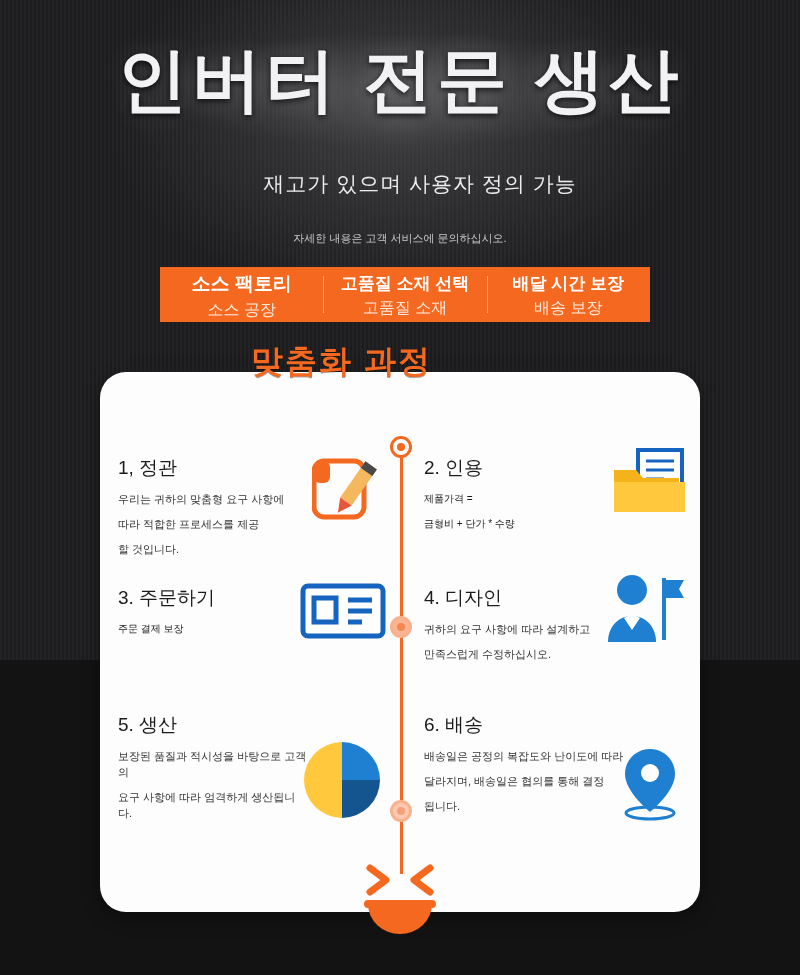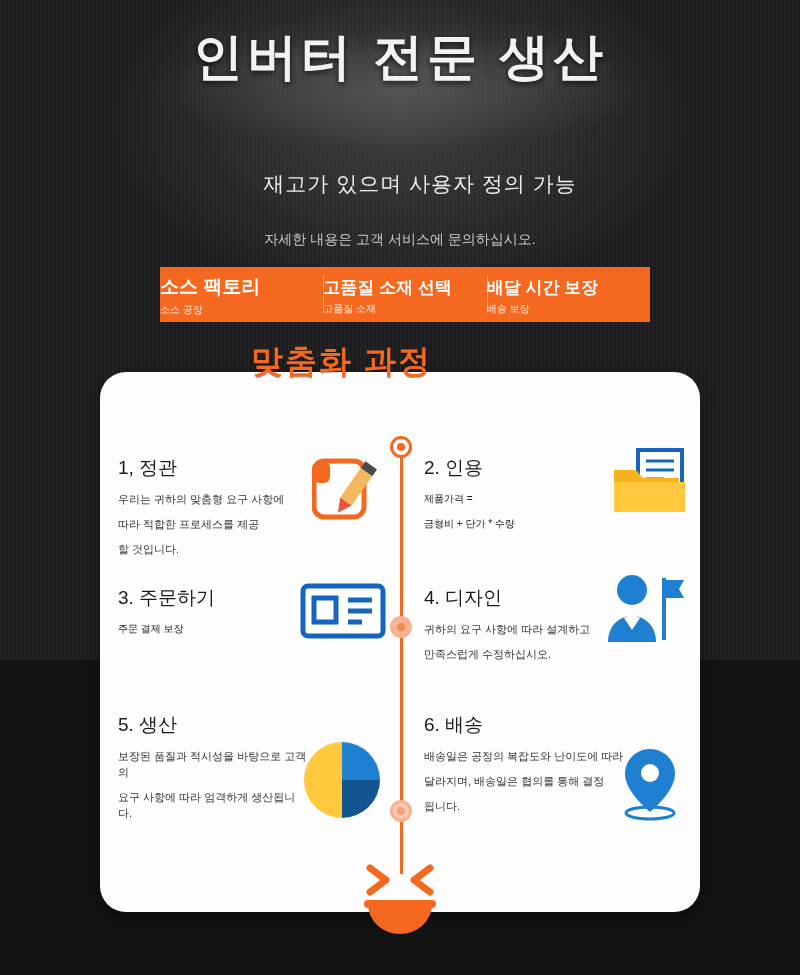--- a/index.html
+++ b/index.html
@@ -35,24 +35,24 @@
     top: 10px;
     width: 700px;
     height: 160px;
     background: radial-gradient(ellipse 350px 80px at 350px 80px, rgba(120,120,125,0.40) 0%, rgba(30,30,32,0) 72%);
     pointer-events: none;
   }
 
   .title {
     position: absolute;
     left: 0;
-    top: 24px;
+    top: 34px;
     width: 800px;
     text-align: center;
-    font-size: 50px;
+    font-size: 70px;
     font-weight: bold;
     letter-spacing: 4px;
     color: #f2f2f4;
     text-shadow: 0 2px 6px rgba(0,0,0,0.8), 0 0 26px rgba(255,255,255,0.18);
   }
   .subtitle {
     position: absolute;
     left: 0;
     top: 170px;
     width: 800px;
@@ -61,40 +61,40 @@
     letter-spacing: 1px;
     color: #ececee;
     padding-left: 20px;
   }
   .note {
     position: absolute;
     left: 0;
     top: 231px;
     width: 800px;
     text-align: center;
-    font-size: 14px;
+    font-size: 11px;
     color: #c8c8ca;
   }
 
   
   .feature-bar {
     position: absolute;
     left: 160px;
     top: 267px;
     width: 490px;
     height: 55px;
     background: #f4681f;
     display: flex;
   }
   .feature-cell {
     flex: 1;
     position: relative;
     display: flex;
     flex-direction: column;
-    align-items: flex-start;
+    align-items: center;
     justify-content: center;
     padding-top: 2px;
   }
   .feature-cell + .feature-cell::before {
     content: "";
     position: absolute;
     left: 0;
     top: 9px;
     bottom: 9px;
     width: 1px;
@@ -104,21 +104,21 @@
     font-size: 17px;
     font-weight: bold;
     color: #ffffff;
     white-space: nowrap;
   }
   .feature-cell:first-child .feature-main {
     font-size: 19px;
   }
   .feature-sub {
     margin-top: 3px;
-    font-size: 10px;
+    font-size: 16px;
     color: #ffe9dc;
     white-space: nowrap;
   }
 
   
   .proc-heading {
     position: absolute;
     left: 0;
     top: 340px;
     width: 683px;

